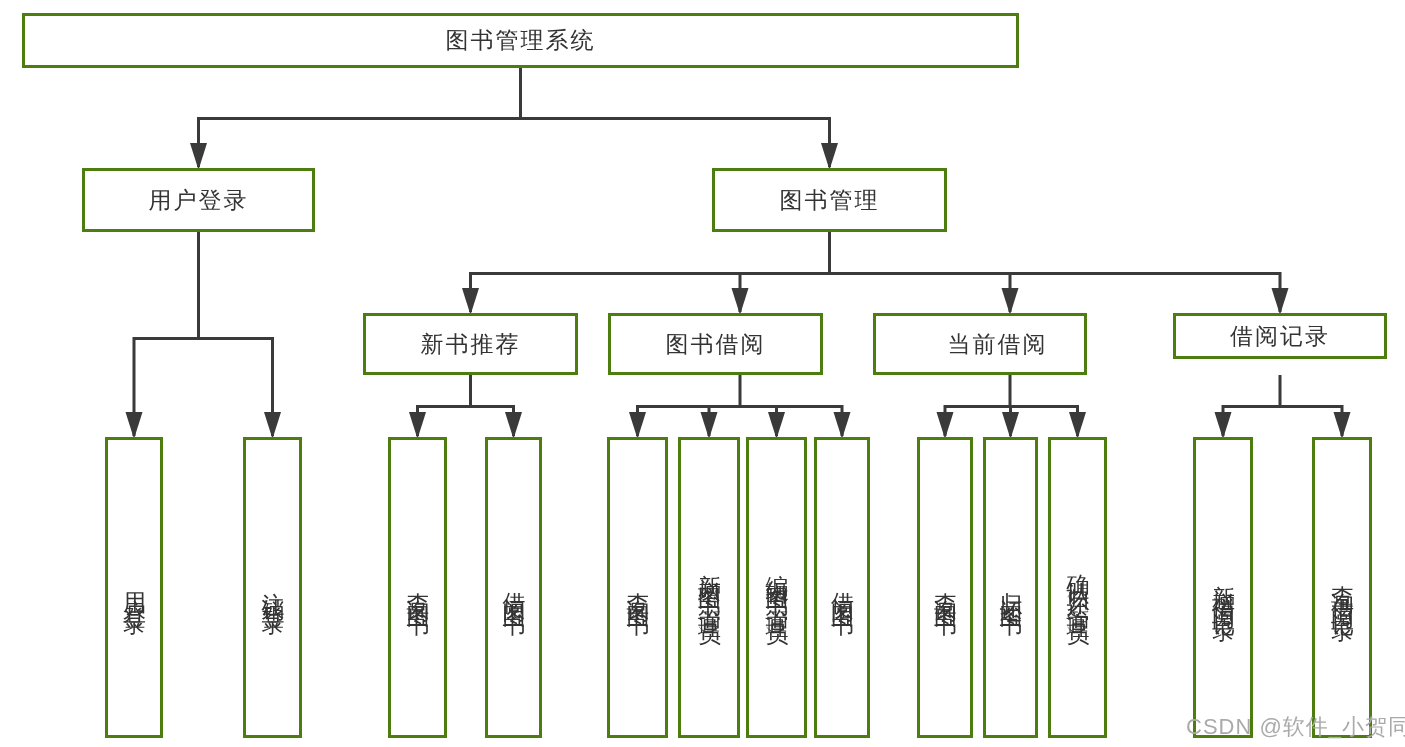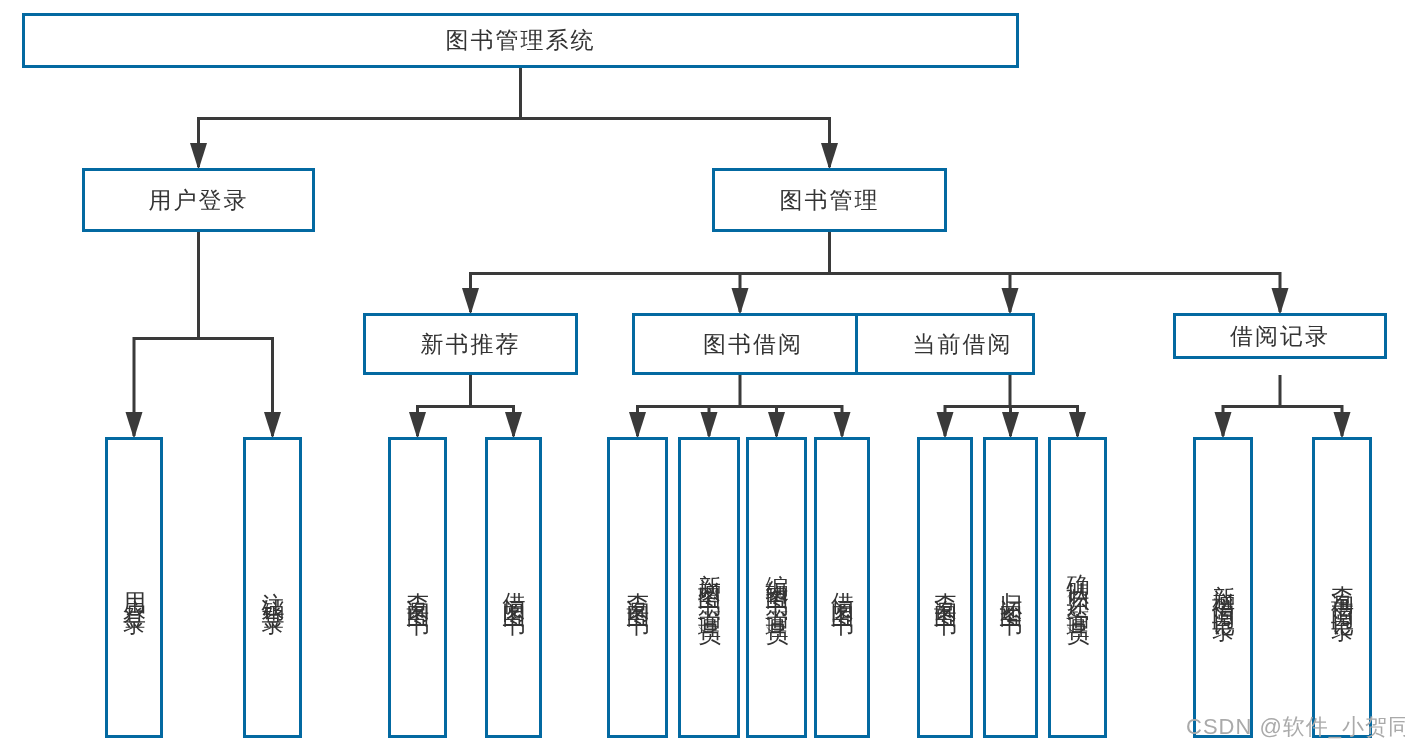--- a/index.html
+++ b/index.html
@@ -4,21 +4,21 @@
 <style>
   * { margin:0; padding:0; box-sizing:border-box; }
   html,body { background:#ffffff; }
   body {
     width:1405px; height:747px; position:relative; overflow:hidden;
     font-family:"Liberation Sans","DejaVu Sans",sans-serif;
   }
   #canvas { position:absolute; left:0; top:0; width:1405px; height:747px; background:#ffffff; }
   #edges  { position:absolute; left:0; top:0; }
   .box {
-    position:absolute; border:3px solid #0369a1; background:#ffffff;
+    position:absolute; border:3px solid #4d7c0f; background:#ffffff;
     display:flex; align-items:center; justify-content:center; z-index:2;
   }
   .hlabel {
     font-size:23px; color:#333333; letter-spacing:2px; white-space:nowrap;
   }
   .vlabel {
     writing-mode:vertical-rl; text-orientation:mixed;
     font-size:23px; line-height:1.3; letter-spacing:7px; color:#333333; white-space:nowrap;
   }
   .watermark {
@@ -87,24 +87,24 @@
   <div class="box" style="left:82px; top:168px; width:233px; height:64px;">
     <span class="hlabel">用户登录</span>
   </div>
   <div class="box" style="left:363px; top:313px; width:215px; height:62px;">
     <span class="hlabel">新书推荐</span>
   </div>
 
   <div class="box" style="left:712px; top:168px; width:235px; height:64px;">
     <span class="hlabel">图书管理</span>
   </div>
-  <div class="box" style="left:632px; top:313px; width:242px; height:62px;">
+  <div class="box" style="left:608px; top:313px; width:215px; height:62px;">
     <span class="hlabel">图书借阅</span>
   </div>
-  <div class="box" style="left:855px; top:313px; width:180px; height:62px;padding-left:35px;">
+  <div class="box" style="left:873px; top:313px; width:214px; height:62px;padding-left:35px;">
     <span class="hlabel">当前借阅</span>
   </div>
   <div class="box" style="left:1173px; top:313px; width:214px; height:46px;">
     <span class="hlabel">借阅记录</span>
   </div>
 
   <div class="box" style="left:105px; top:437px; width:58px; height:301px;">
     <span class="vlabel">用户登录</span>
   </div>
   <div class="box" style="left:243px; top:437px; width:59px; height:301px;">

